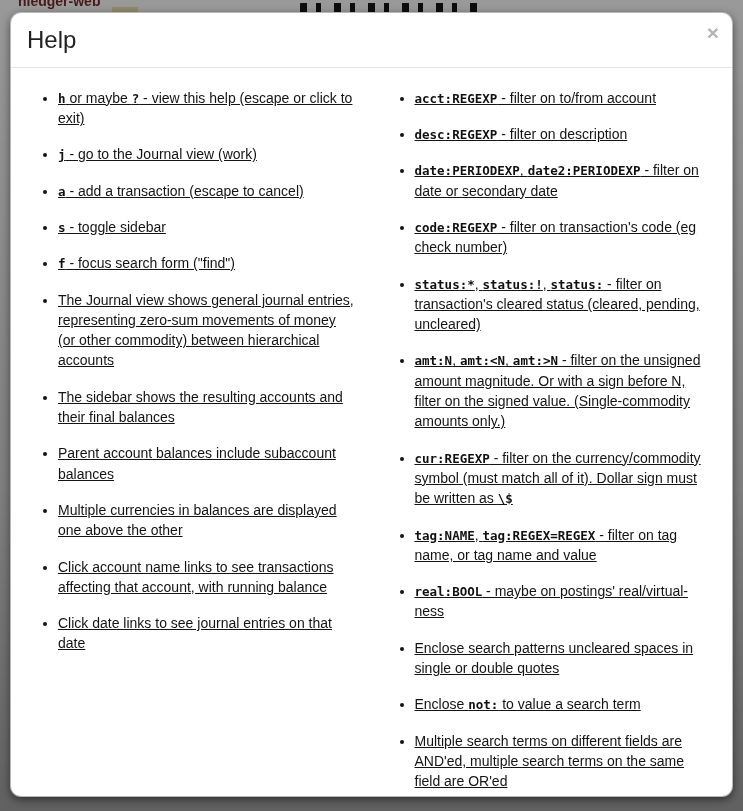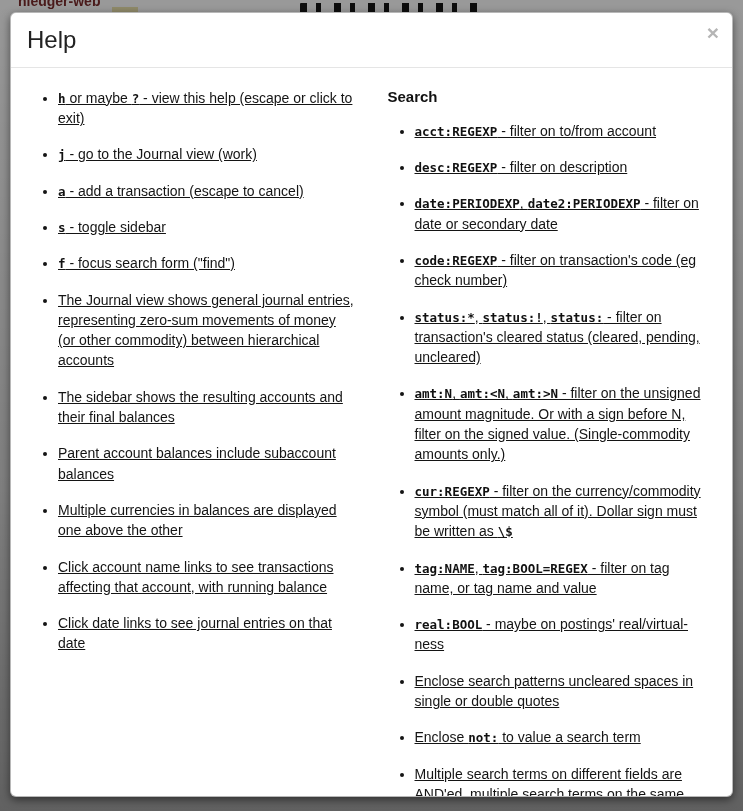--- a/index.html
+++ b/index.html
@@ -15,21 +15,21 @@
   .sidebar-fragment{position:absolute;left:112px;top:7px;width:26px;height:6px;background:#efe6b0;}
   .partial-heading{position:absolute;left:300px;top:3px;width:180px;height:10px;
     background:repeating-linear-gradient(90deg,#151515 0 7px,transparent 7px 16px,#151515 16px 21px,transparent 21px 34px);
     border-radius:1px;}
   
   .backdrop{position:absolute;inset:0;z-index:2;
     background:linear-gradient(180deg,rgba(0,0,0,0.40) 0%,rgba(0,0,0,0.50) 60%,rgba(0,0,0,0.62) 100%);}
   
   .modal{
     position:absolute;left:10px;right:10px;top:12px;bottom:14px;z-index:3;
-    background:#ffffff;border:1px solid rgba(0,0,0,0.28);border-radius:6px;
+    background:#ffffff;border:1px solid rgba(0,0,0,0.28);border-radius:11px;
     box-shadow:0 3px 9px rgba(0,0,0,0.5);
     display:flex;flex-direction:column;overflow:hidden;justify-content:space-between;
   }
   .modal-header{position:relative;padding:13px 16px 12px;border-bottom:1px solid #e5e5e5;flex:0 0 auto;}
   .modal-title{margin:0;font-size:24px;font-weight:500;color:#222;line-height:1.2;}
   .close-btn{
     position:absolute;right:13px;top:9px;border:0;background:none;padding:0;
     font-size:21px;font-weight:bold;color:#b5b5b5;line-height:1;cursor:pointer;
     font-family:"Liberation Sans",sans-serif;
   }
@@ -71,30 +71,29 @@
         <ul>
           <li><span>The Journal view shows general journal entries, representing zero-sum movements of money (or other commodity) between hierarchical accounts</span></li>
           <li><span>The sidebar shows the resulting accounts and their final balances</span></li>
           <li><span>Parent account balances include subaccount balances</span></li>
           <li><span>Multiple currencies in balances are displayed one above the other</span></li>
           <li><span>Click account name links to see transactions affecting that account, with running balance</span></li>
           <li><span>Click date links to see journal entries on that date</span></li>
         </ul>
       </div>
     <div class="help-col" id="col-right">
-        <h4 class="section-heading">Search</h4>
         <ul>
           <li><code>acct:REGEXP</code><span> - filter on to/from account</span></li>
           <li><code>desc:REGEXP</code><span> - filter on description</span></li>
           <li><code>date:PERIODEXP</code><span>, </span><code>date2:PERIODEXP</code><span> - filter on date or secondary date</span></li>
           <li><code>code:REGEXP</code><span> - filter on transaction's code (eg check number)</span></li>
           <li><code>status:*</code><span>, </span><code>status:!</code><span>, </span><code>status:</code><span> - filter on transaction's cleared status (cleared, pending, uncleared)</span></li>
           <li><code>amt:N</code><span>, </span><code>amt:&lt;N</code><span>, </span><code>amt:&gt;N</code><span> - filter on the unsigned amount magnitude. Or with a sign before N, filter on the signed value. (Single-commodity amounts only.)</span></li>
           <li><code>cur:REGEXP</code><span> - filter on the currency/commodity symbol (must match all of it). Dollar sign must be written as </span><code>\$</code></li>
-          <li><code>tag:NAME</code><span>, </span><code>tag:BOOL=REGEX</code><span> - filter on tag name, or tag name and value</span></li>
+          <li><code>tag:NAME</code><span>, </span><code>tag:REGEX=REGEX</code><span> - filter on tag name, or tag name and value</span></li>
           <li><code>real:BOOL</code><span> - maybe on postings' real/virtual-ness</span></li>
           <li><span>Enclose search patterns uncleared spaces in single or double quotes</span></li>
           <li><span>Enclose </span><code>not:</code><span> to value a search term</span></li>
           <li><span>Multiple search terms on different fields are AND'ed, multiple search terms on the same field are OR'ed</span></li>
           <li><span>These search terms also work with command-line hledger</span></li>
         </ul>
       </div>
   </div>
 </div>
 

